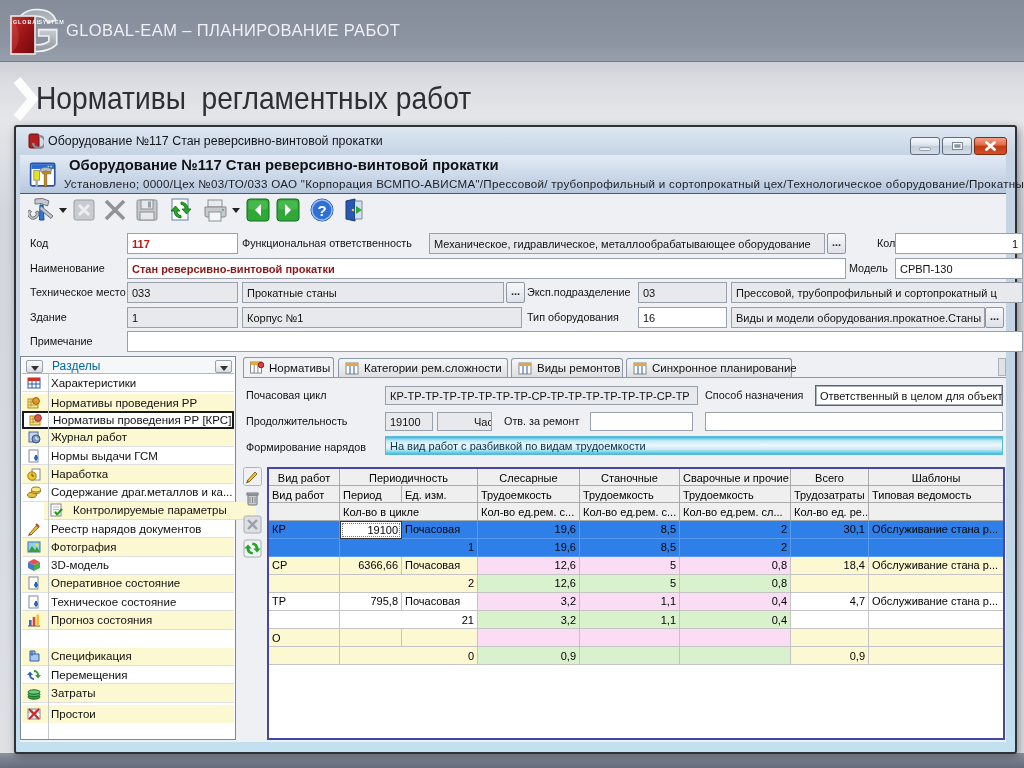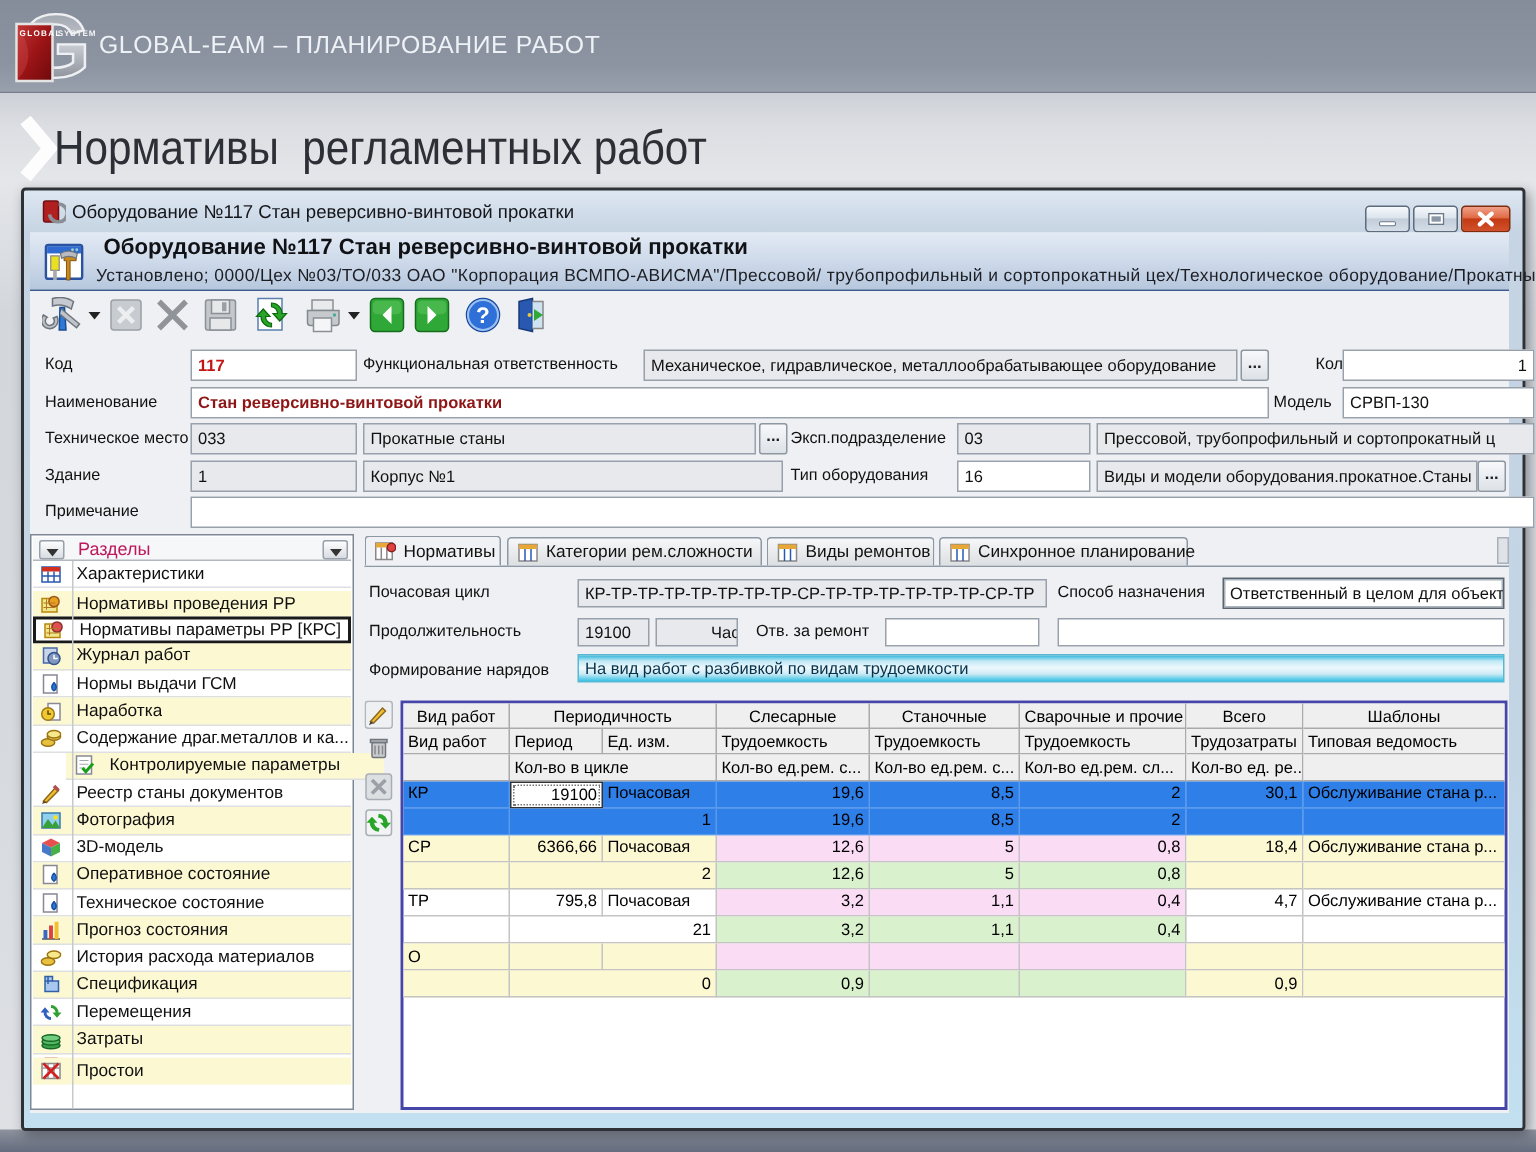--- a/index.html
+++ b/index.html
@@ -231,21 +231,21 @@
   <div class="lbl" style="left:507px;top:156px;">Тип оборудования</div>
   <div class="fld w" style="left:618px;top:152px;width:89px;">16</div>
   <div class="fld" style="left:711px;top:152px;width:254px;">Виды и модели оборудования.прокатное.Станы</div>
   <div class="dots" style="left:965px;top:152px;">...</div>
 
   <div class="lbl" style="left:10px;top:180px;">Примечание</div>
   <div class="fld w" style="left:107px;top:176px;width:896px;"></div>
   <div id="lpanel" class="abs" style="left:0;top:201px;width:216px;height:384px;">
     <div class="lph">
       <div class="cmb" style="left:4px;"></div>
-      <div class="abs" style="left:30px;top:1px;font-size:12px;color:#be185d;">Разделы</div>
+      <div class="abs" style="left:30px;top:1px;font-size:12px;color:#0369a1;">Разделы</div>
       <div class="cmb" style="left:193px;"></div>
     </div>
     <div class="abs" style="left:27px;top:17px;width:1px;height:365px;background:#c6c9cc;z-index:5;"></div>
     <div class="lprow" style="top:17px;">
         <svg width="14" height="14" viewBox="0 0 14 14">
           <rect x="1" y="2" width="12" height="10" fill="#fff" stroke="#2858b0"></rect>
           <rect x="1" y="2" width="12" height="3" fill="#d03020"></rect>
           <path d="M5 5 V12 M9 5 V12 M1 8 H13" stroke="#2858b0"></path>
         </svg>
         <span>Характеристики</span>
@@ -257,21 +257,21 @@
           <path d="M2 6 h8 M2 9 h8 M4 3.5 v7" stroke="#b07820" stroke-width="0.7"></path>
         </svg>
         <span>Нормативы проведения РР</span>
       </div>
     <div class="lprow sel" style="top:53.5px;">
         <svg width="14" height="14" viewBox="0 0 14 14">
           <rect x="1" y="3" width="10" height="9" fill="#f0e68c" stroke="#b8860b"></rect>
           <circle cx="9" cy="5" r="3.4" fill="#e05050" stroke="#903030"></circle>
           <path d="M2 6 h8 M2 9 h8 M4 3.5 v7" stroke="#b07820" stroke-width="0.7"></path>
         </svg>
-        <span>Нормативы параметры РР [КРС]</span>
+        <span>Нормативы проведения РР [КРС]</span>
       </div>
     <div class="lprow y" style="top:71.75px;">
         <svg width="14" height="14" viewBox="0 0 14 14">
           <rect x="2" y="2" width="9" height="10" fill="#c8d4e8" stroke="#4868a8"></rect>
           <circle cx="9" cy="9" r="4" fill="#8098c0" stroke="#33538c"></circle>
           <path d="M9 6.5 V9 H11.5" stroke="#fff" fill="none"></path>
         </svg>
         <span>Журнал работ</span>
       </div>
     <div class="lprow" style="top:90px;">
@@ -304,21 +304,21 @@
           <path d="M6 9 l2.2 2.5 L13 6" stroke="#18a018" stroke-width="2" fill="none"></path>
         </svg>
         <span>Контролируемые параметры</span>
       </div>
     <div class="lprow" style="top:163px;">
         <svg width="14" height="14" viewBox="0 0 14 14">
           <path d="M2 12 L10 3 L12 5 L4 13 Z" fill="#f0c030" stroke="#906818"></path>
           <path d="M2 12 L1 14 L4 13 Z" fill="#604020"></path>
           <path d="M9 2 l3 3" stroke="#b05050" stroke-width="2.4"></path>
         </svg>
-        <span>Реестр станы документов</span>
+        <span>Реестр нарядов документов</span>
       </div>
     <div class="lprow y" style="top:181.25px;">
         <svg width="14" height="14" viewBox="0 0 14 14">
           <rect x="1" y="2" width="12" height="10" fill="#8fd0f0" stroke="#3878a8"></rect>
           <path d="M1 12 L5 6 L8 10 L10 7 L13 12 Z" fill="#38a038"></path>
           <circle cx="10" cy="5" r="1.5" fill="#f8e020"></circle>
         </svg>
         <span>Фотография</span>
       </div>
     <div class="lprow" style="top:199.5px;">
@@ -344,27 +344,20 @@
         <span>Техническое состояние</span>
       </div>
     <div class="lprow y" style="top:254.25px;">
         <svg width="14" height="14" viewBox="0 0 14 14">
           <path d="M1 13 H13" stroke="#555"></path>
           <rect x="2" y="7" width="2.6" height="6" fill="#3868c0"></rect>
           <rect x="5.7" y="4" width="2.6" height="9" fill="#e04040"></rect>
           <rect x="9.4" y="1.5" width="2.6" height="11.5" fill="#f0c030"></rect>
         </svg>
         <span>Прогноз состояния</span>
-      </div>
-    <div class="lprow" style="top:272.5px;">
-        <svg width="14" height="14" viewBox="0 0 14 14">
-          <ellipse cx="5" cy="10" rx="4.5" ry="2.5" fill="#e8c040" stroke="#9c7410"></ellipse>
-          <ellipse cx="9" cy="5.5" rx="4.5" ry="2.5" fill="#f8e88c" stroke="#9c7410"></ellipse>
-        </svg>
-        <span>История расхода материалов</span>
       </div>
     <div class="lprow y" style="top:290.75px;">
         <svg width="14" height="14" viewBox="0 0 14 14">
           <path d="M3 2 h5 v3 h4 v7 H3 Z" fill="#a8c8f0" stroke="#3060a8"></path>
           <path d="M5 2 v5 M3 5 h5" stroke="#3060a8"></path>
         </svg>
         <span>Спецификация</span>
       </div>
     <div class="lprow" style="top:309px;">
         <svg width="14" height="14" viewBox="0 0 14 14">

